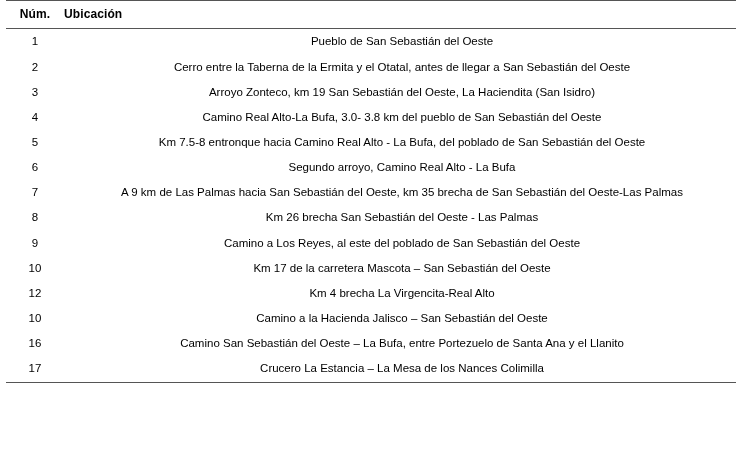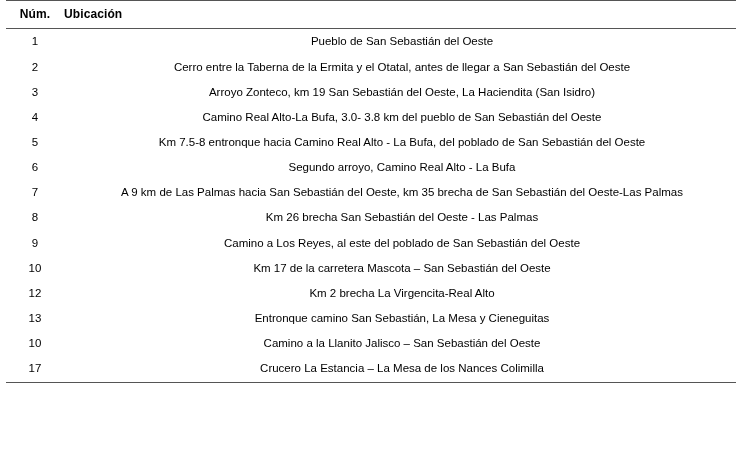--- a/index.html
+++ b/index.html
@@ -108,29 +108,29 @@
         <tr>
           <td class="cell-num">9</td>
           <td class="cell-loc">Camino a Los Reyes, al este del poblado de San Sebastián del Oeste</td>
         </tr>
         <tr>
           <td class="cell-num">10</td>
           <td class="cell-loc">Km 17 de la carretera Mascota – San Sebastián del Oeste</td>
         </tr>
         <tr>
           <td class="cell-num">12</td>
-          <td class="cell-loc">Km 2 brecha La Virgencita-Real Alto</td>
-        </tr>
-        <tr>
-          <td class="cell-num">13</td>
-          <td class="cell-loc">Entronque camino San Sebastián, La Mesa y Cieneguitas</td>
+          <td class="cell-loc">Km 4 brecha La Virgencita-Real Alto</td>
         </tr>
         <tr>
           <td class="cell-num">10</td>
-          <td class="cell-loc">Camino a la Llanito Jalisco – San Sebastián del Oeste</td>
+          <td class="cell-loc">Camino a la Hacienda Jalisco – San Sebastián del Oeste</td>
+        </tr>
+        <tr>
+          <td class="cell-num">16</td>
+          <td class="cell-loc">Camino San Sebastián del Oeste – La Bufa, entre Portezuelo de Santa Ana y el Llanito</td>
         </tr>
         <tr>
           <td class="cell-num">17</td>
           <td class="cell-loc">Crucero La Estancia – La Mesa de los Nances Colimilla</td>
         </tr>
       </tbody>
   </table>
 </div>
 
 </body></html>

